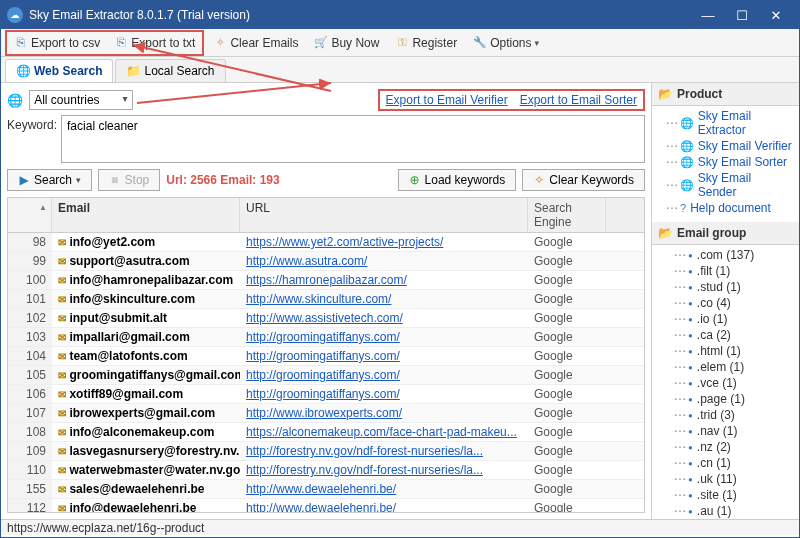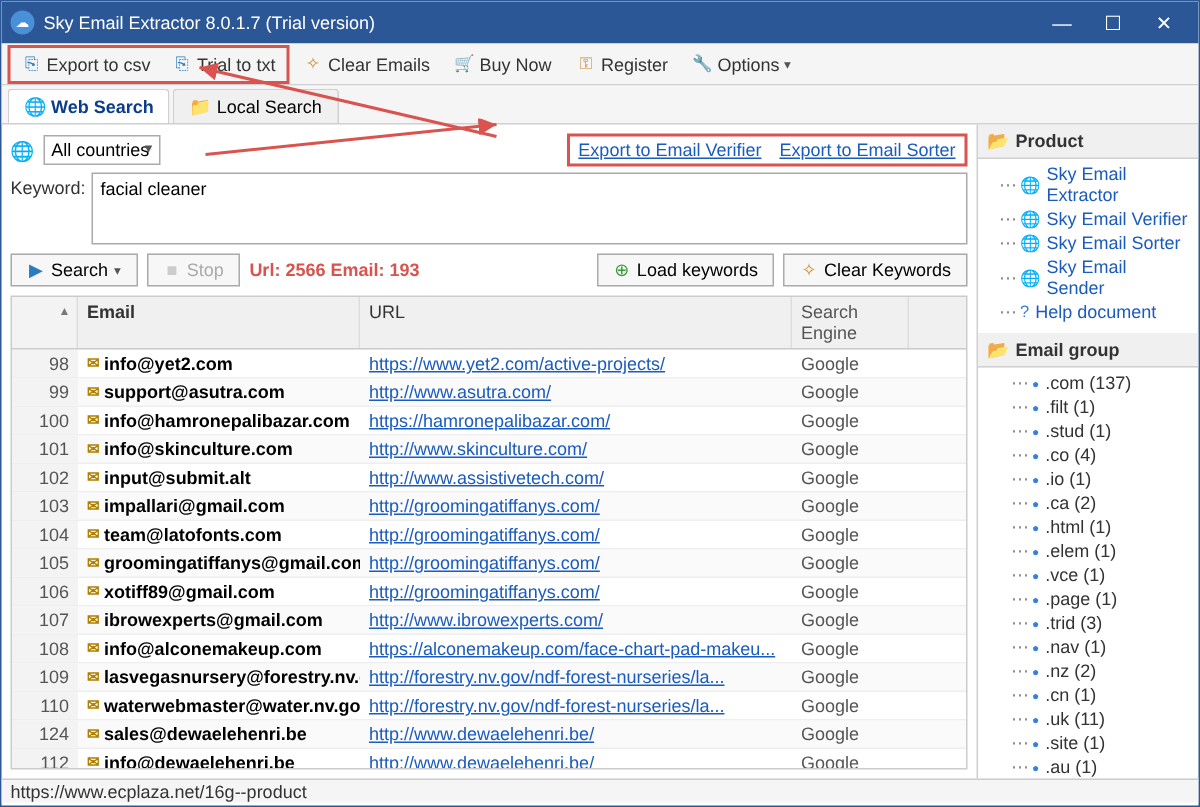--- a/index.html
+++ b/index.html
@@ -21,21 +21,21 @@
   .tabs { background: #f5f5f5; border-bottom: 1px solid #d0d0d0; display: flex; padding: 2px 4px 0 4px; }
   .tab { display: flex; align-items: center; gap: 4px; padding: 4px 10px; border: 1px solid #d0d0d0; border-bottom: none; background: #f0f0f0; cursor: pointer; margin-right: 2px; border-radius: 3px 3px 0 0; }
   .tab.active { background: #fff; font-weight: bold; color: #0a3d8c; }
   .tab .ico { width: 14px; height: 14px; }
   
   .mainwrap { display: flex; height: calc(100% - 28px - 28px - 26px - 18px); }
   .leftpane { flex: 1; display: flex; flex-direction: column; padding: 6px; min-width: 0; }
   .rightpane { width: 148px; border-left: 1px solid #d0d0d0; display: flex; flex-direction: column; overflow: hidden; }
   
   .searchrow { display: flex; align-items: center; gap: 6px; margin-bottom: 4px; }
-  .select { border: 1px solid #aaa; padding: 2px 6px 2px 4px; background: #fff; position: relative; cursor: pointer; }
+  .select { border: 1px solid #aaa; padding: 2px 32px 2px 4px; background: #fff; position: relative; cursor: pointer; }
   .select::after { content: "▾"; position: absolute; right: 4px; top: 2px; font-size: 10px; color: #555; }
   
   .exportlinks { display: flex; gap: 12px; border: 2px solid #d9534f; padding: 2px 6px; }
   .exportlinks a { color: #1a5bbf; text-decoration: underline; cursor: pointer; }
   
   .kwrow { display: flex; align-items: flex-start; gap: 4px; }
   .kwrow label { padding-top: 3px; color: #333; }
   .kwarea { flex: 1; border: 1px solid #aaa; height: 48px; padding: 3px 5px; resize: none; font-family: inherit; font-size: 12px; }
   
   .ctrlrow { display: flex; align-items: center; gap: 6px; margin-top: 6px; }
@@ -87,21 +87,21 @@
 </div>
 
 <div class="toolbar">
   <div class="redbox" style="display:flex;">
     <div class="tbtn">
       <span class="ico" style="color:#2b7bbf;">⎘</span>
       <span>Export to csv</span>
     </div>
     <div class="tbtn">
       <span class="ico" style="color:#2b7bbf;">⎘</span>
-      <span>Trial to txt</span>
+      <span>Export to txt</span>
     </div>
   </div>
   <div class="tbtn">
     <span class="ico" style="color:#c98b2e;">✧</span>
     <span>Clear Emails</span>
   </div>
   <div class="tbtn">
     <span class="ico" style="color:#2e8b57;">🛒</span>
     <span>Buy Now</span>
   </div>
@@ -316,21 +316,21 @@
             <div class="gc c1">
               <span class="envico">✉</span>
               <span>waterwebmaster@water.nv.gov</span>
             </div>
             <div class="gc c2">
               <a>http://forestry.nv.gov/ndf-forest-nurseries/la...</a>
             </div>
             <div class="gc c3">Google</div>
           </div>
           <div class="grow">
-            <div class="gc c0">124</div>
+            <div class="gc c0">155</div>
             <div class="gc c1">
               <span class="envico">✉</span>
               <span>sales@dewaelehenri.be</span>
             </div>
             <div class="gc c2">
               <a>http://www.dewaelehenri.be/</a>
             </div>
             <div class="gc c3">Google</div>
           </div>
           <div class="grow">

